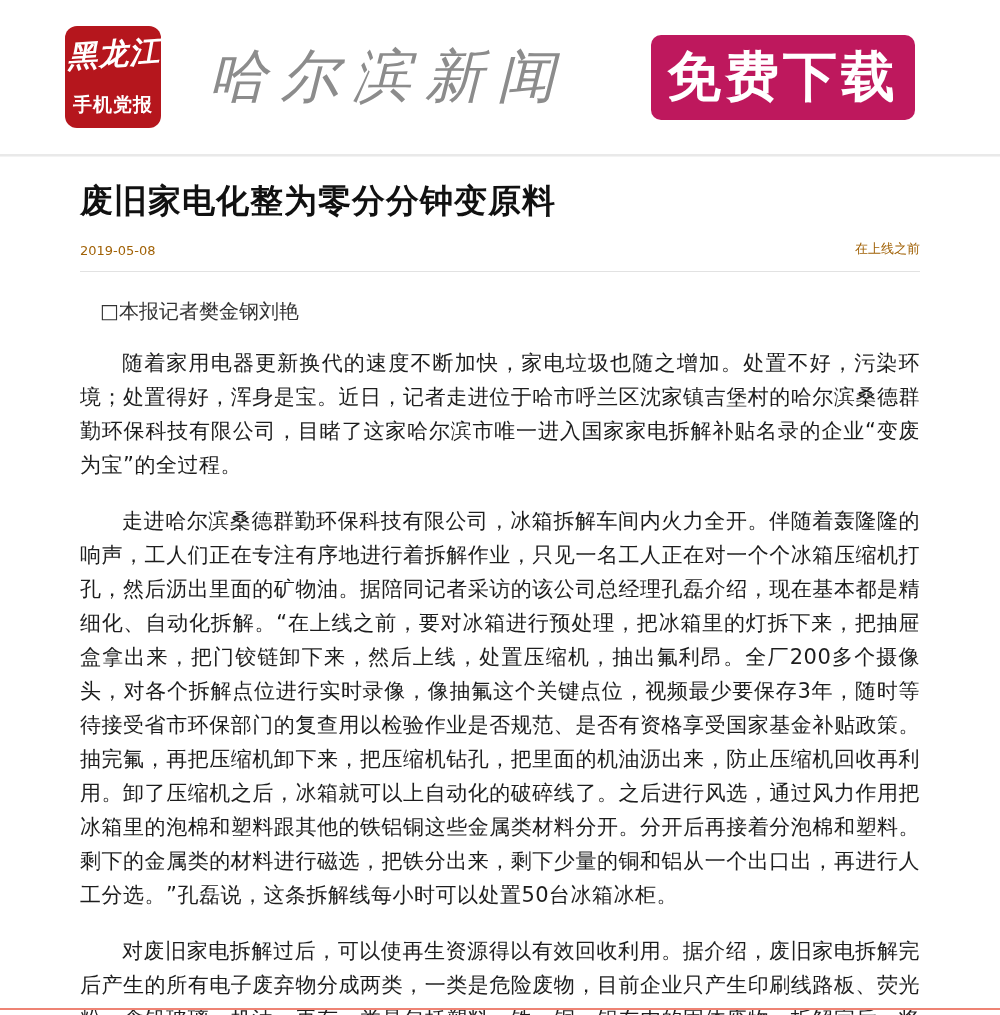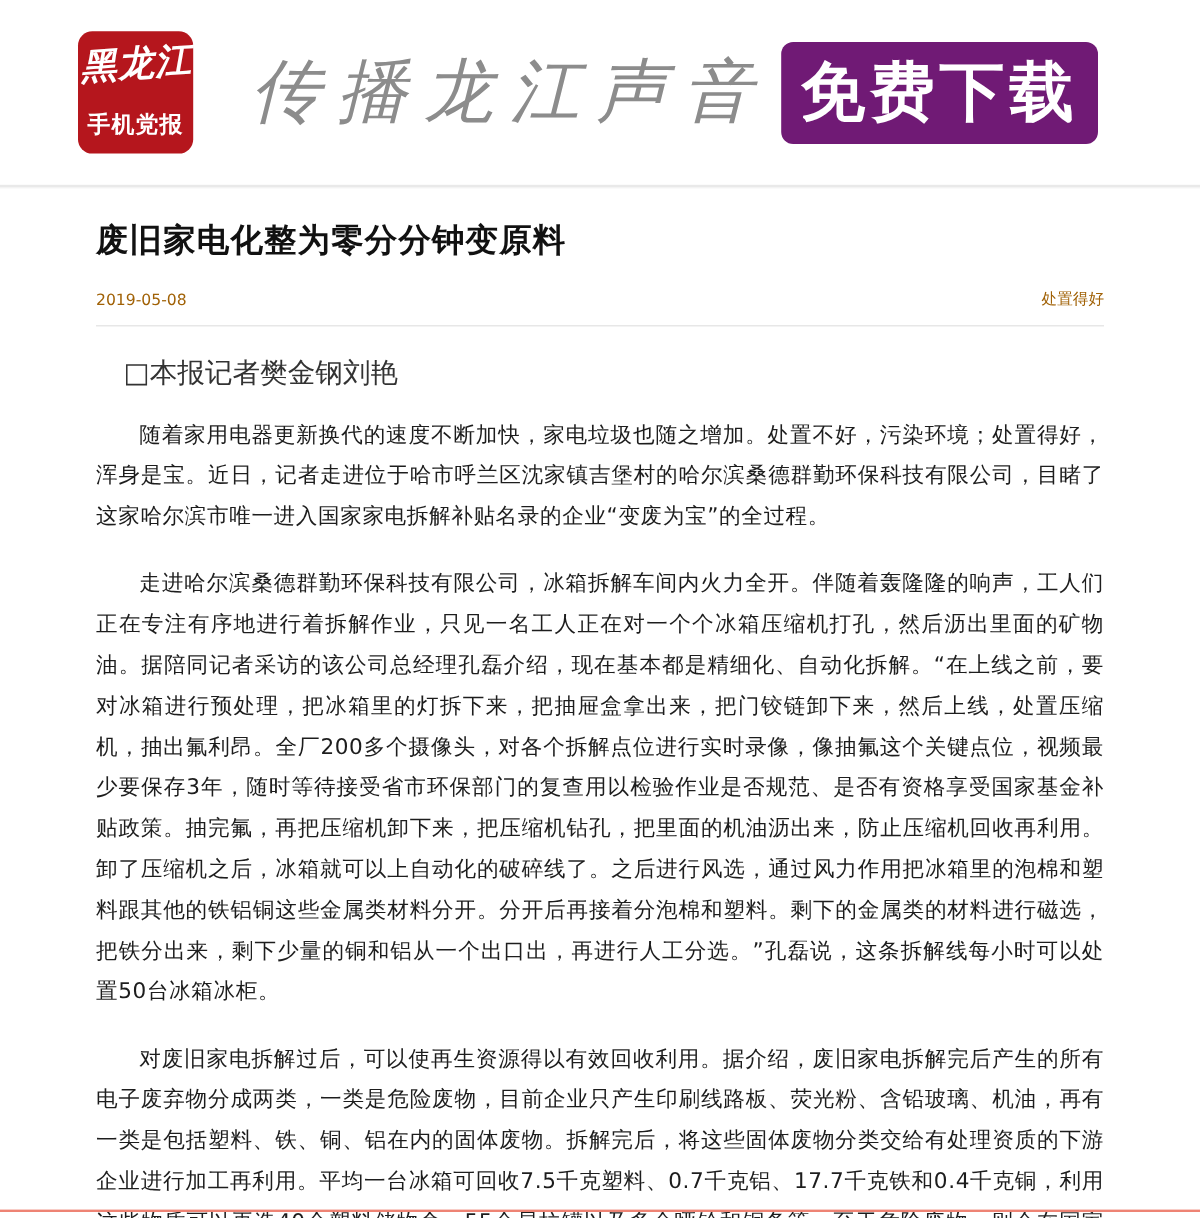--- a/index.html
+++ b/index.html
@@ -61,66 +61,66 @@
     font-size: 58px;
     color: #8c8c8c;
     letter-spacing: 14px;
     margin-left: 48px;
     white-space: nowrap;
     flex: 1 1 auto;
     font-weight: 500;
   }
   .download-btn {
     flex: 0 0 auto;
-    background: #701a75;
+    background: #be185d;
     color: #ffffff;
     border: none;
     border-radius: 10px;
     width: 264px;
     height: 85px;
     font-family: "DejaVu Sans", sans-serif;
     font-size: 54px;
     font-weight: bold;
     letter-spacing: 4px;
     display: flex;
     align-items: center;
     justify-content: center;
     cursor: pointer;
   }
 
   
   .article {
     padding: 28px 80px 0 80px;
   }
   .article-title {
-    font-size: 27px;
+    font-size: 33px;
     font-weight: bold;
     color: #111111;
     line-height: 34px;
     letter-spacing: 1px;
   }
   .meta-row {
     display: flex;
     justify-content: space-between;
     align-items: flex-end;
     margin-top: 22px;
     padding-bottom: 13px;
     border-bottom: 1px solid #e2e2e2;
     font-size: 13px;
     color: #a16207;
   }
   .byline {
     margin-top: 26px;
-    font-size: 23px;
+    font-size: 20px;
     color: #333333;
     text-indent: 1em;
     line-height: 26px;
   }
   .article-body .para {
-    font-size: 18px;
+    font-size: 21px;
     color: #1d1d1d;
     line-height: 34px;
     text-indent: 2em;
     text-align: justify;
     margin-top: 22px;
     letter-spacing: 0.5px;
   }
 
   
   .footer-divider {
@@ -134,29 +134,29 @@
 </head>
 <body>
 
 <div class="page">
 
   <div class="header">
     <div class="logo">
       <span class="logo-script">黑龙江</span>
       <span class="logo-sub">手机党报</span>
     </div>
-    <div class="slogan">传播龙江声音</div>
+    <div class="slogan">哈尔滨新闻</div>
     <button class="download-btn">免费下载</button>
   </div>
 
   <div class="article">
     <h1 class="article-title">废旧家电化整为零分分钟变原料</h1>
     <div class="meta-row">
       <span>2019-05-08</span>
-      <span>处置得好</span>
+      <span>在上线之前</span>
     </div>
     <div class="byline">□本报记者樊金钢刘艳</div>
     <div class="article-body">
         <p class="para">随着家用电器更新换代的速度不断加快，家电垃圾也随之增加。处置不好，污染环境；处置得好，浑身是宝。近日，记者走进位于哈市呼兰区沈家镇吉堡村的哈尔滨桑德群勤环保科技有限公司，目睹了这家哈尔滨市唯一进入国家家电拆解补贴名录的企业“变废为宝”的全过程。</p>
         <p class="para">走进哈尔滨桑德群勤环保科技有限公司，冰箱拆解车间内火力全开。伴随着轰隆隆的响声，工人们正在专注有序地进行着拆解作业，只见一名工人正在对一个个冰箱压缩机打孔，然后沥出里面的矿物油。据陪同记者采访的该公司总经理孔磊介绍，现在基本都是精细化、自动化拆解。“在上线之前，要对冰箱进行预处理，把冰箱里的灯拆下来，把抽屉盒拿出来，把门铰链卸下来，然后上线，处置压缩机，抽出氟利昂。全厂200多个摄像头，对各个拆解点位进行实时录像，像抽氟这个关键点位，视频最少要保存3年，随时等待接受省市环保部门的复查用以检验作业是否规范、是否有资格享受国家基金补贴政策。抽完氟，再把压缩机卸下来，把压缩机钻孔，把里面的机油沥出来，防止压缩机回收再利用。卸了压缩机之后，冰箱就可以上自动化的破碎线了。之后进行风选，通过风力作用把冰箱里的泡棉和塑料跟其他的铁铝铜这些金属类材料分开。分开后再接着分泡棉和塑料。剩下的金属类的材料进行磁选，把铁分出来，剩下少量的铜和铝从一个出口出，再进行人工分选。”孔磊说，这条拆解线每小时可以处置50台冰箱冰柜。</p>
         <p class="para">对废旧家电拆解过后，可以使再生资源得以有效回收利用。据介绍，废旧家电拆解完后产生的所有电子废弃物分成两类，一类是危险废物，目前企业只产生印刷线路板、荧光粉、含铅玻璃、机油，再有一类是包括塑料、铁、铜、铝在内的固体废物。拆解完后，将这些固体废物分类交给有处理资质的下游企业进行加工再利用。平均一台冰箱可回收7.5千克塑料、0.7千克铝、17.7千克铁和0.4千克铜，利用这些物质可以再造40个塑料储物盒、55个易拉罐以及多个哑铃和铜条等。至于危险废物，则会在国家环保部门的监管下，被送到具备资质的处理企业进行再生综合利用。</p>
       </div>
   </div>
 
   <div class="footer-divider"></div>

